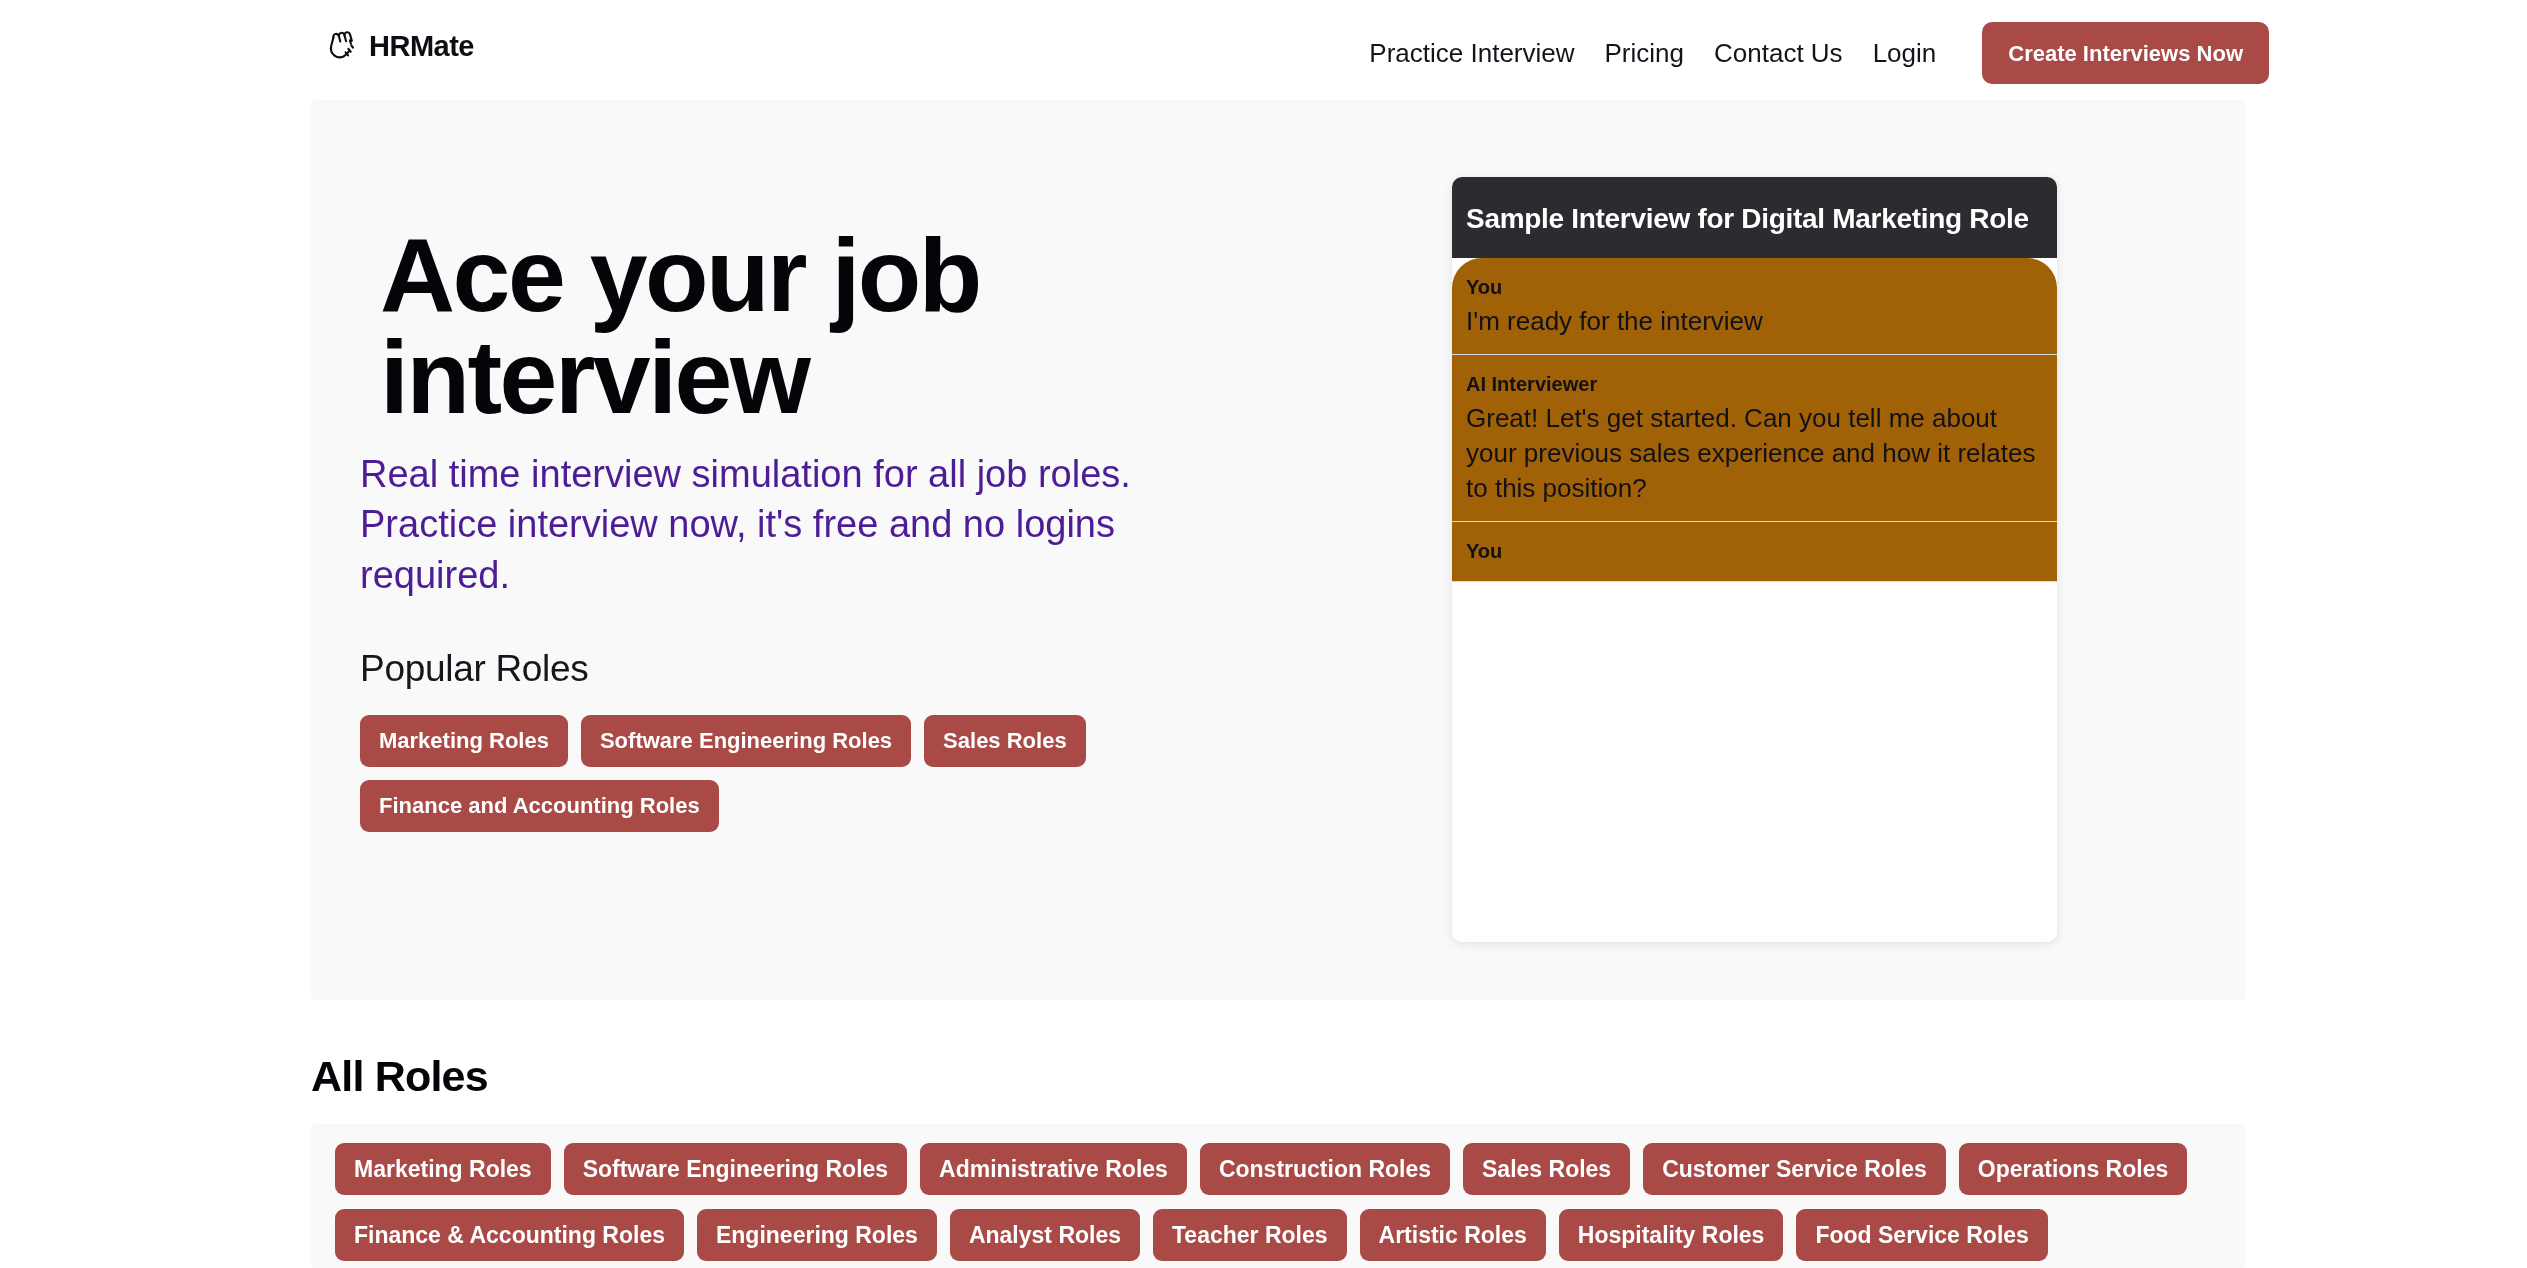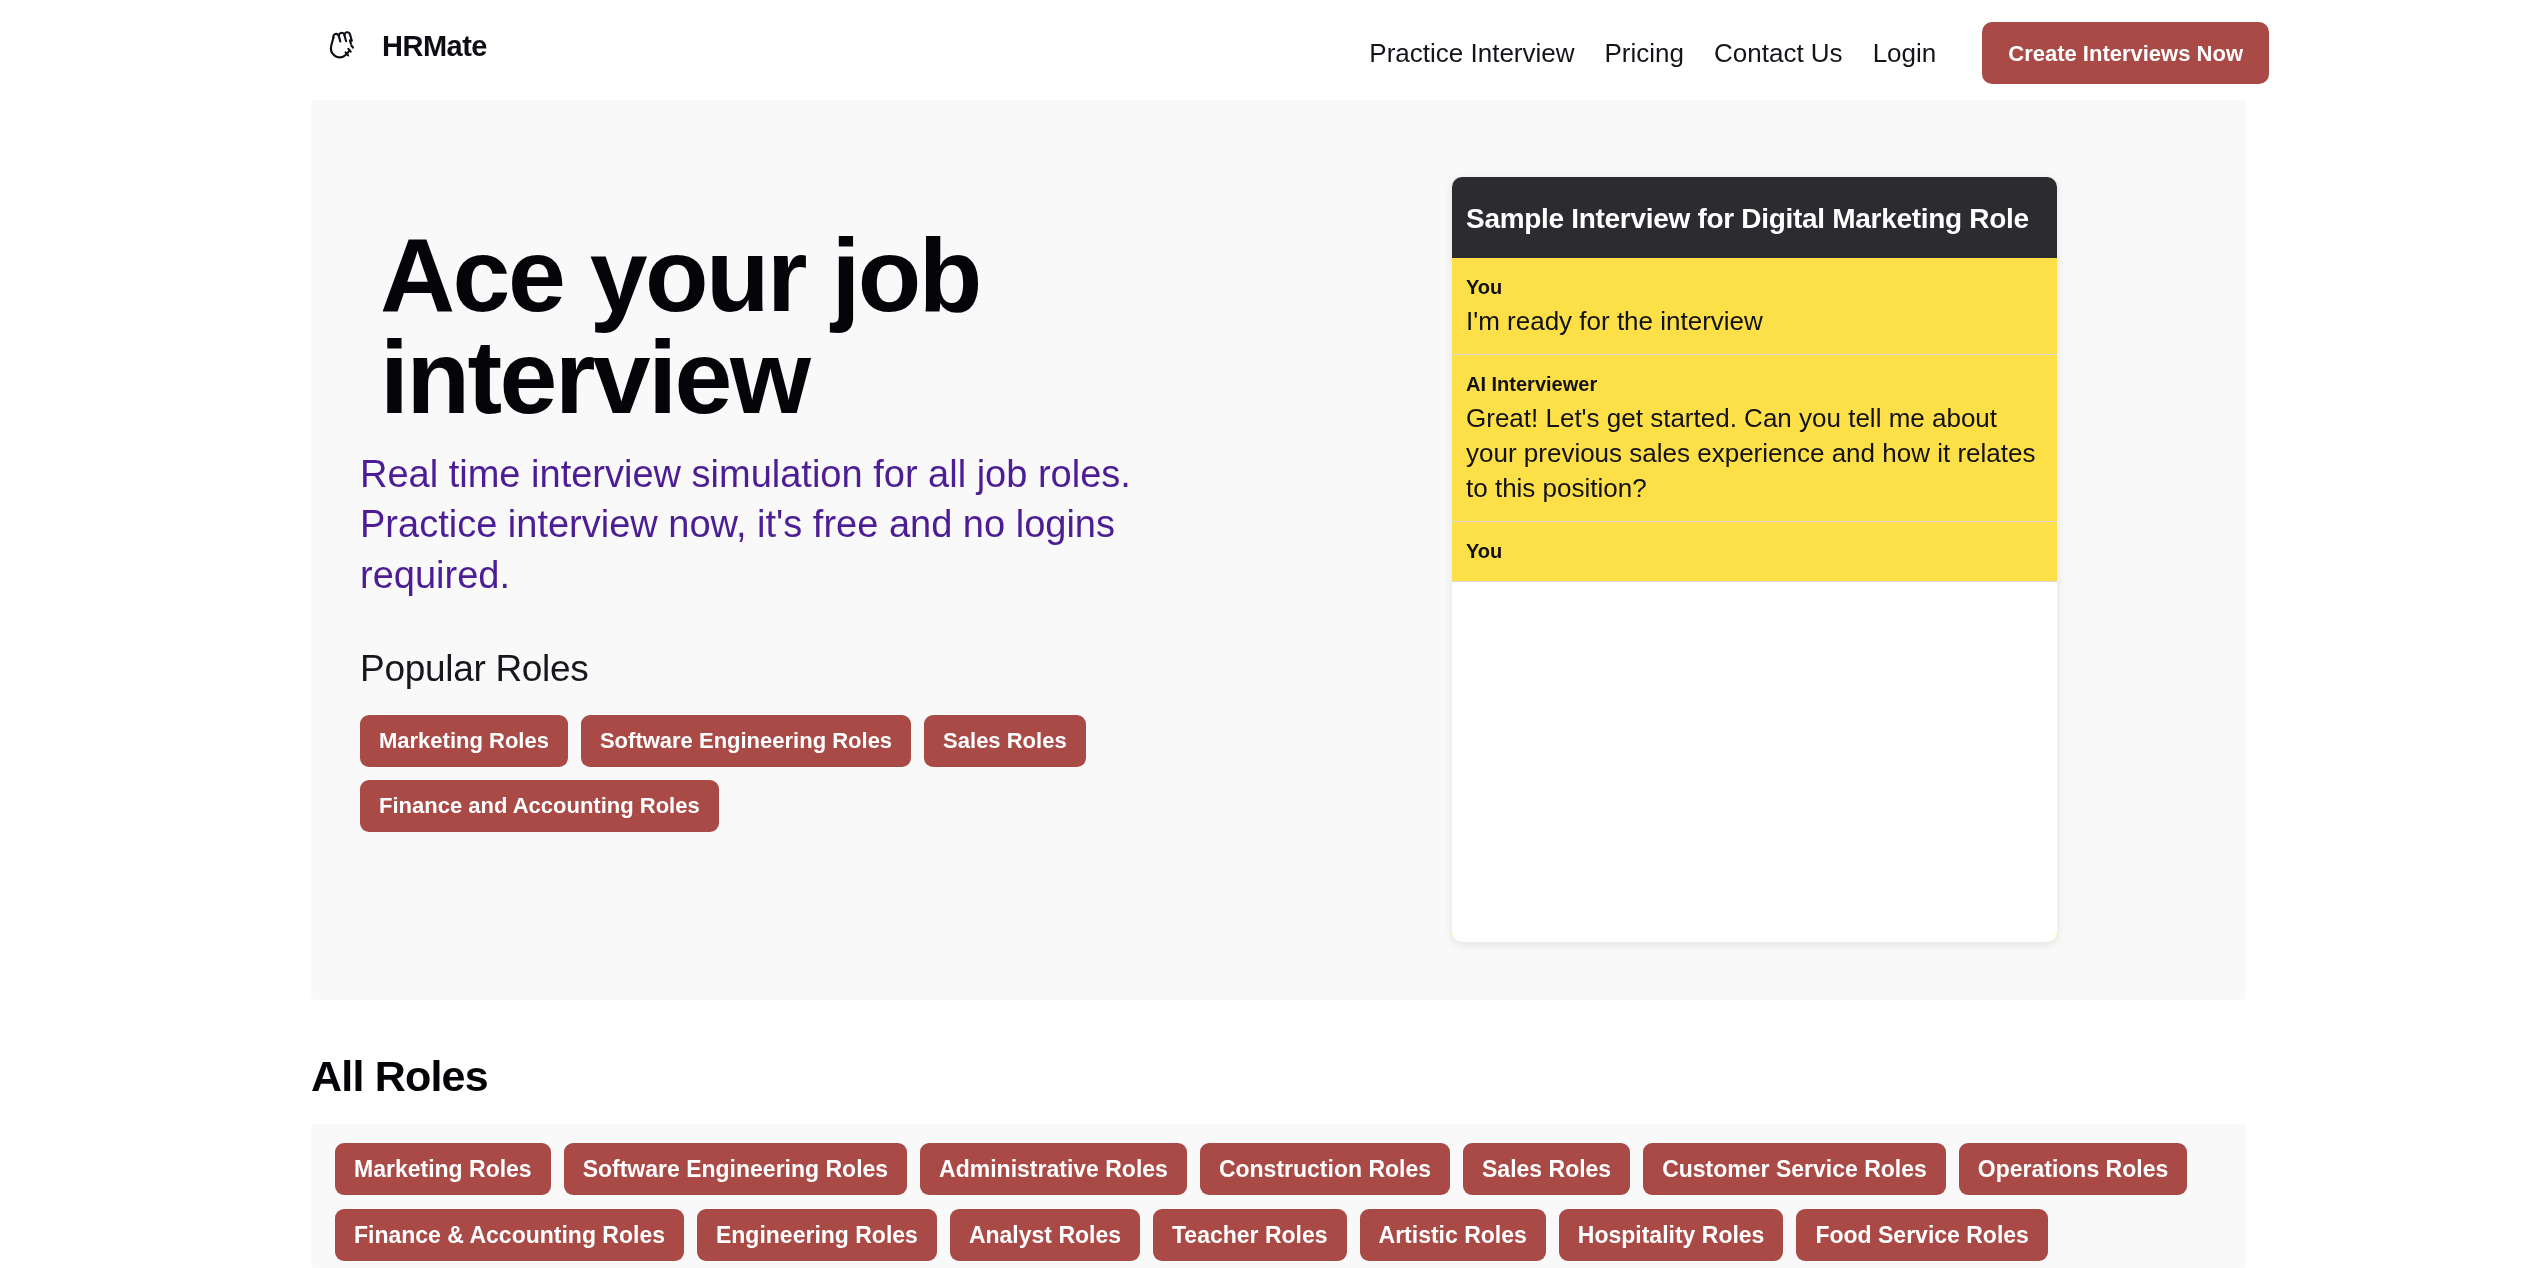--- a/index.html
+++ b/index.html
@@ -31,21 +31,21 @@
     align-items: center;
     background: #ffffff;
   }
 
   .brand {
     position: absolute;
     left: 322px;
     top: 28px;
     display: flex;
     align-items: center;
-    gap: 24px;
+    gap: 11px;
     cursor: pointer;
   }
 
   .brand-icon {
     width: 36px;
     height: 36px;
     display: block;
     flex: 0 0 auto;
   }
 
@@ -184,21 +184,22 @@
     line-height: 1.32;
     letter-spacing: -0.3px;
     padding: 24px 14px 20px 14px;
     flex: 0 0 auto;
   }
 
   .chat-body {
     flex: 1 1 auto;
     display: flex;
     flex-direction: column;
-    background: #fde047;
+    background: #a16207;
+    border-radius: 30px;
   }
 
   .chat-msg {
     padding: 14px 14px 15px 14px;
     border-bottom: 1px solid #d8d8dc;
   }
 
   .chat-speaker {
     font-size: 20px;
     font-weight: 700;

